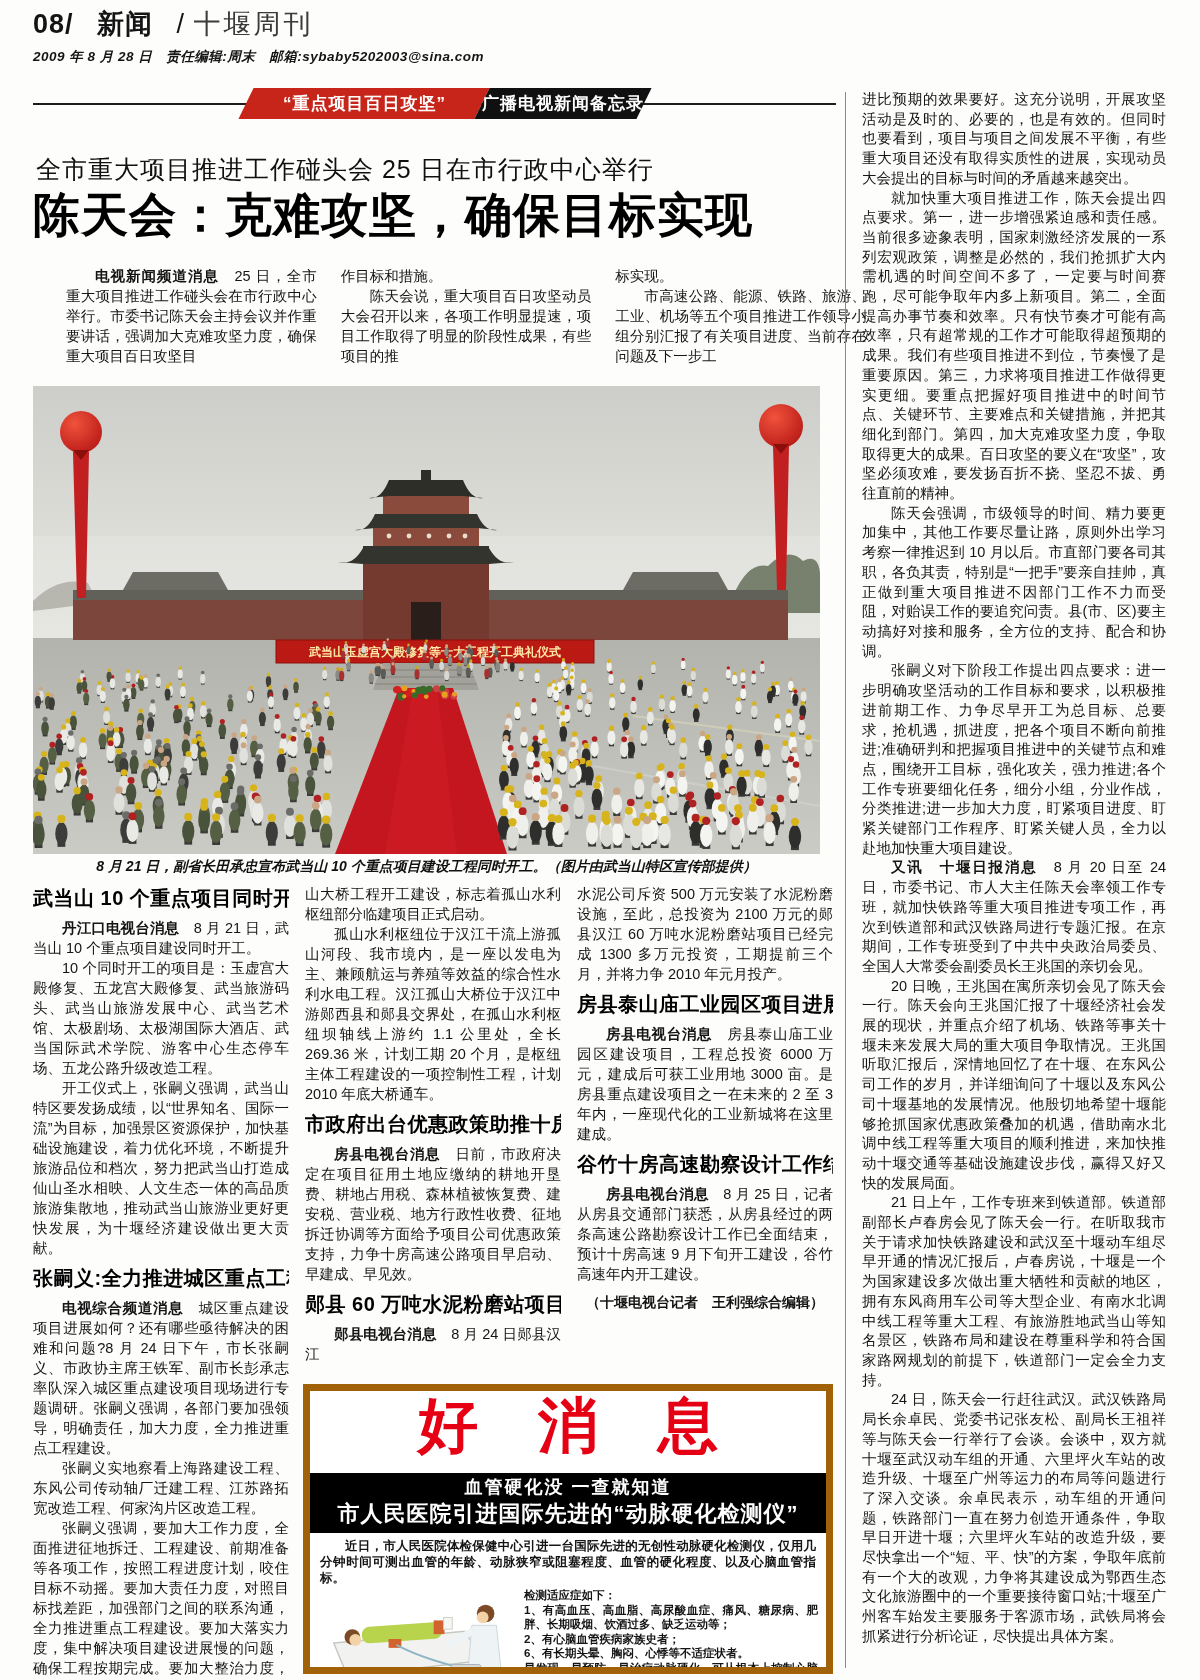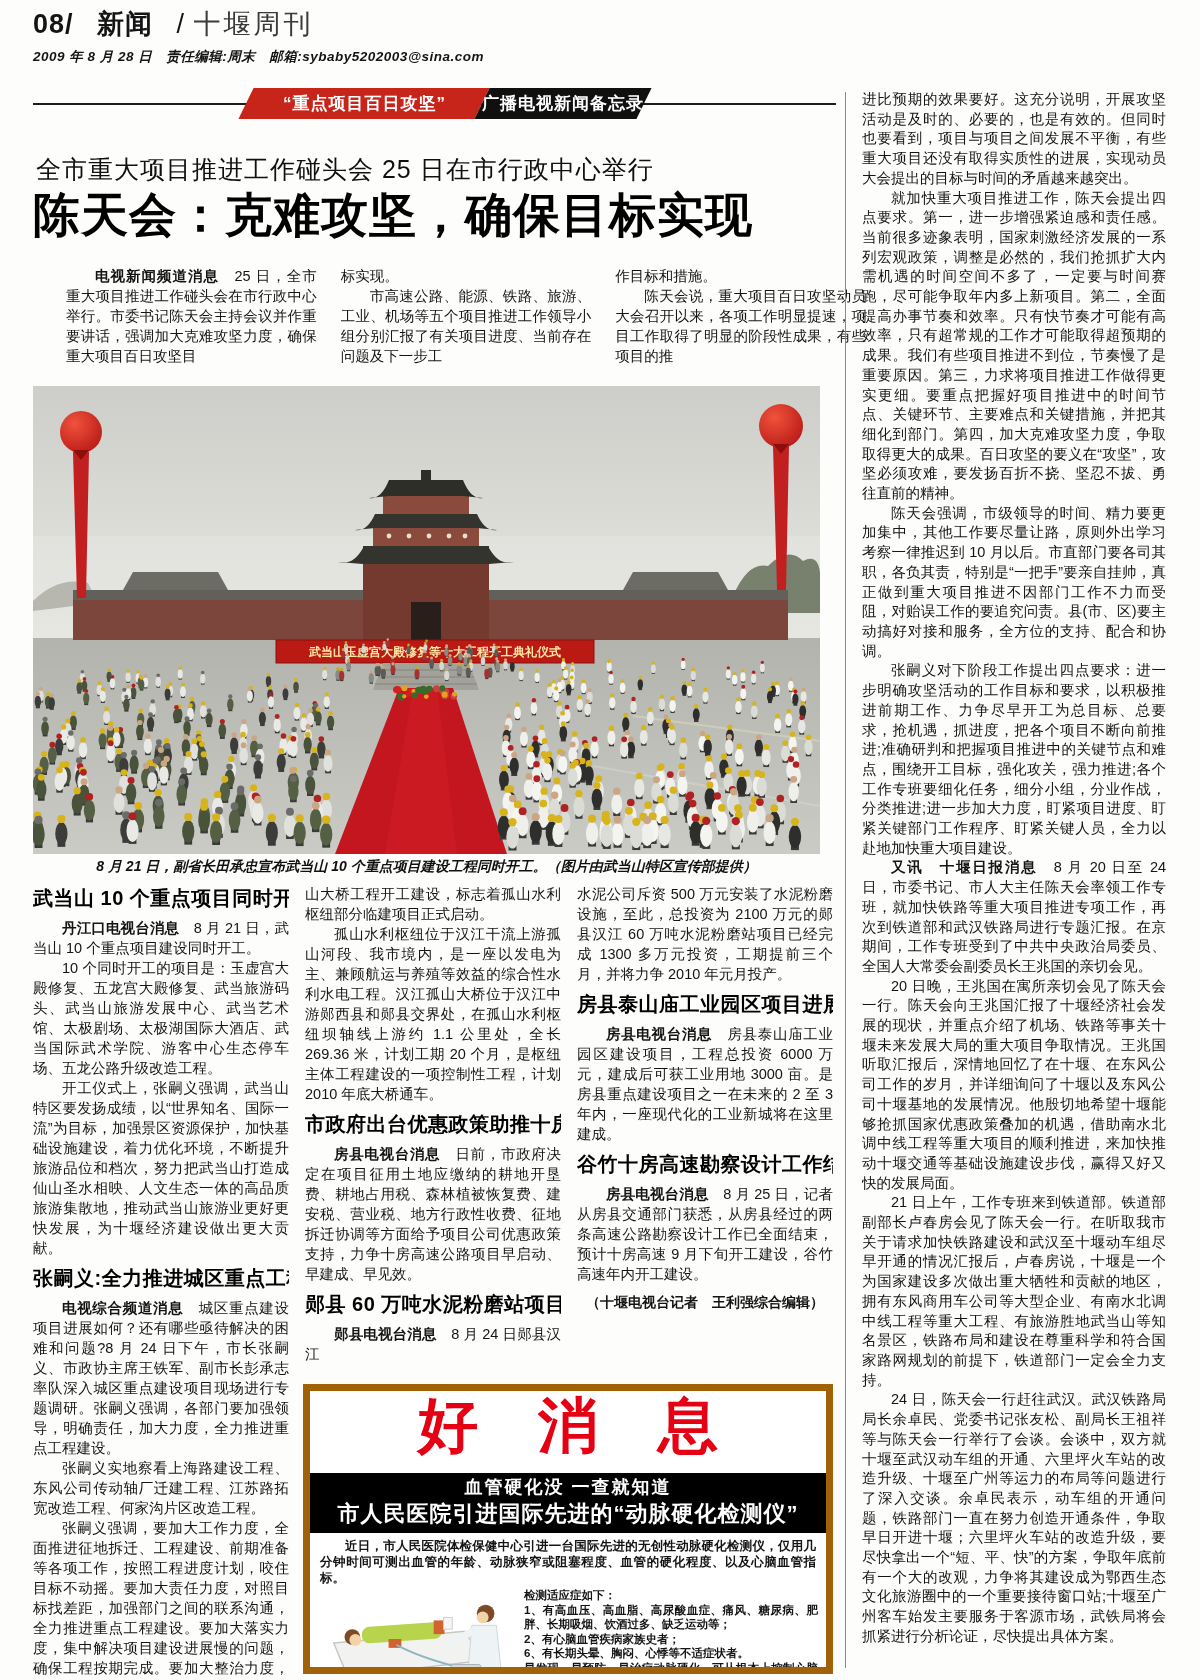--- a/index.html
+++ b/index.html
@@ -87,26 +87,26 @@
   </div>
 
   <div class="kicker">全市重大项目推进工作碰头会 25 日在市行政中心举行</div>
   <div class="headline">陈天会：克难攻坚，确保目标实现</div>
 
   <div class="lead-cols">
     <div class="lead-col">
       <p class="para"><span class="src">电视新闻频道消息</span>　<span>25 日，全市重大项目推进工作碰头会在市行政中心举行。市委书记陈天会主持会议并作重要讲话，强调加大克难攻坚力度，确保重大项目百日攻坚目</span></p>
     </div>
     <div class="lead-col">
+      <p class="para cont">作目标和措施。</p>
+      <p class="para">陈天会说，重大项目百日攻坚动员大会召开以来，各项工作明显提速，项目工作取得了明显的阶段性成果，有些项目的推</p>
+    </div>
+    <div class="lead-col">
       <p class="para cont">标实现。</p>
       <p class="para">市高速公路、能源、铁路、旅游、工业、机场等五个项目推进工作领导小组分别汇报了有关项目进度、当前存在问题及下一步工</p>
-    </div>
-    <div class="lead-col">
-      <p class="para cont">作目标和措施。</p>
-      <p class="para">陈天会说，重大项目百日攻坚动员大会召开以来，各项工作明显提速，项目工作取得了明显的阶段性成果，有些项目的推</p>
     </div>
   </div>
 
   <div class="photo-wrap">
     <svg id="photo-svg" width="787" height="468" viewBox="0 0 787 468" xmlns="http://www.w3.org/2000/svg">
       <defs>
         <linearGradient id="sky" x1="0" y1="0" x2="0" y2="1">
           <stop offset="0" stop-color="#cdcdc9"></stop>
             <stop offset="1" stop-color="#e8e8e3"></stop>
         </linearGradient>

